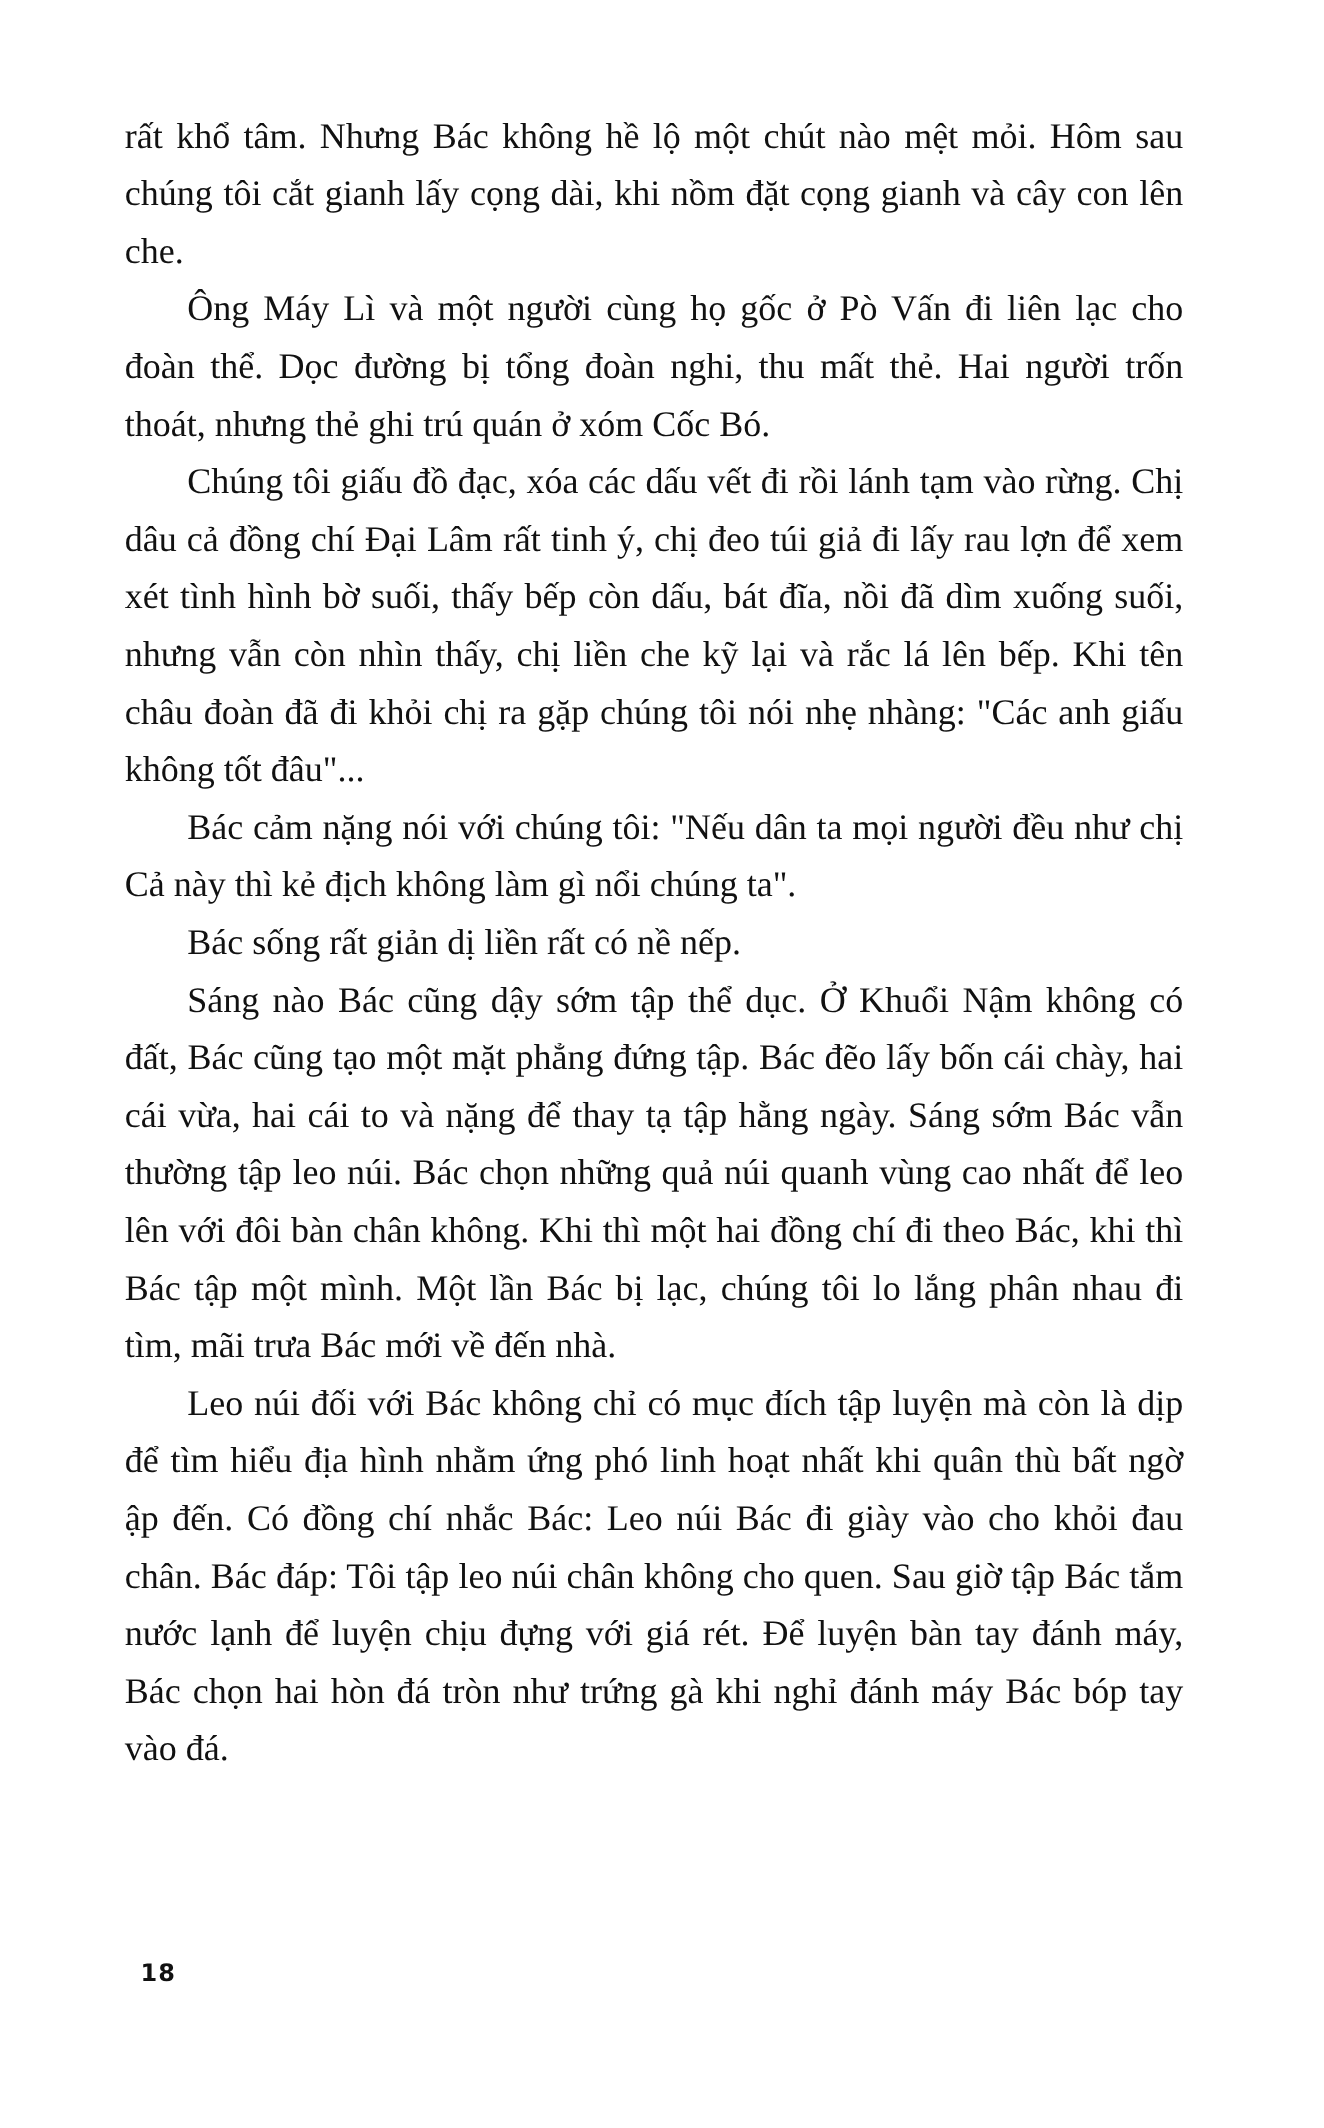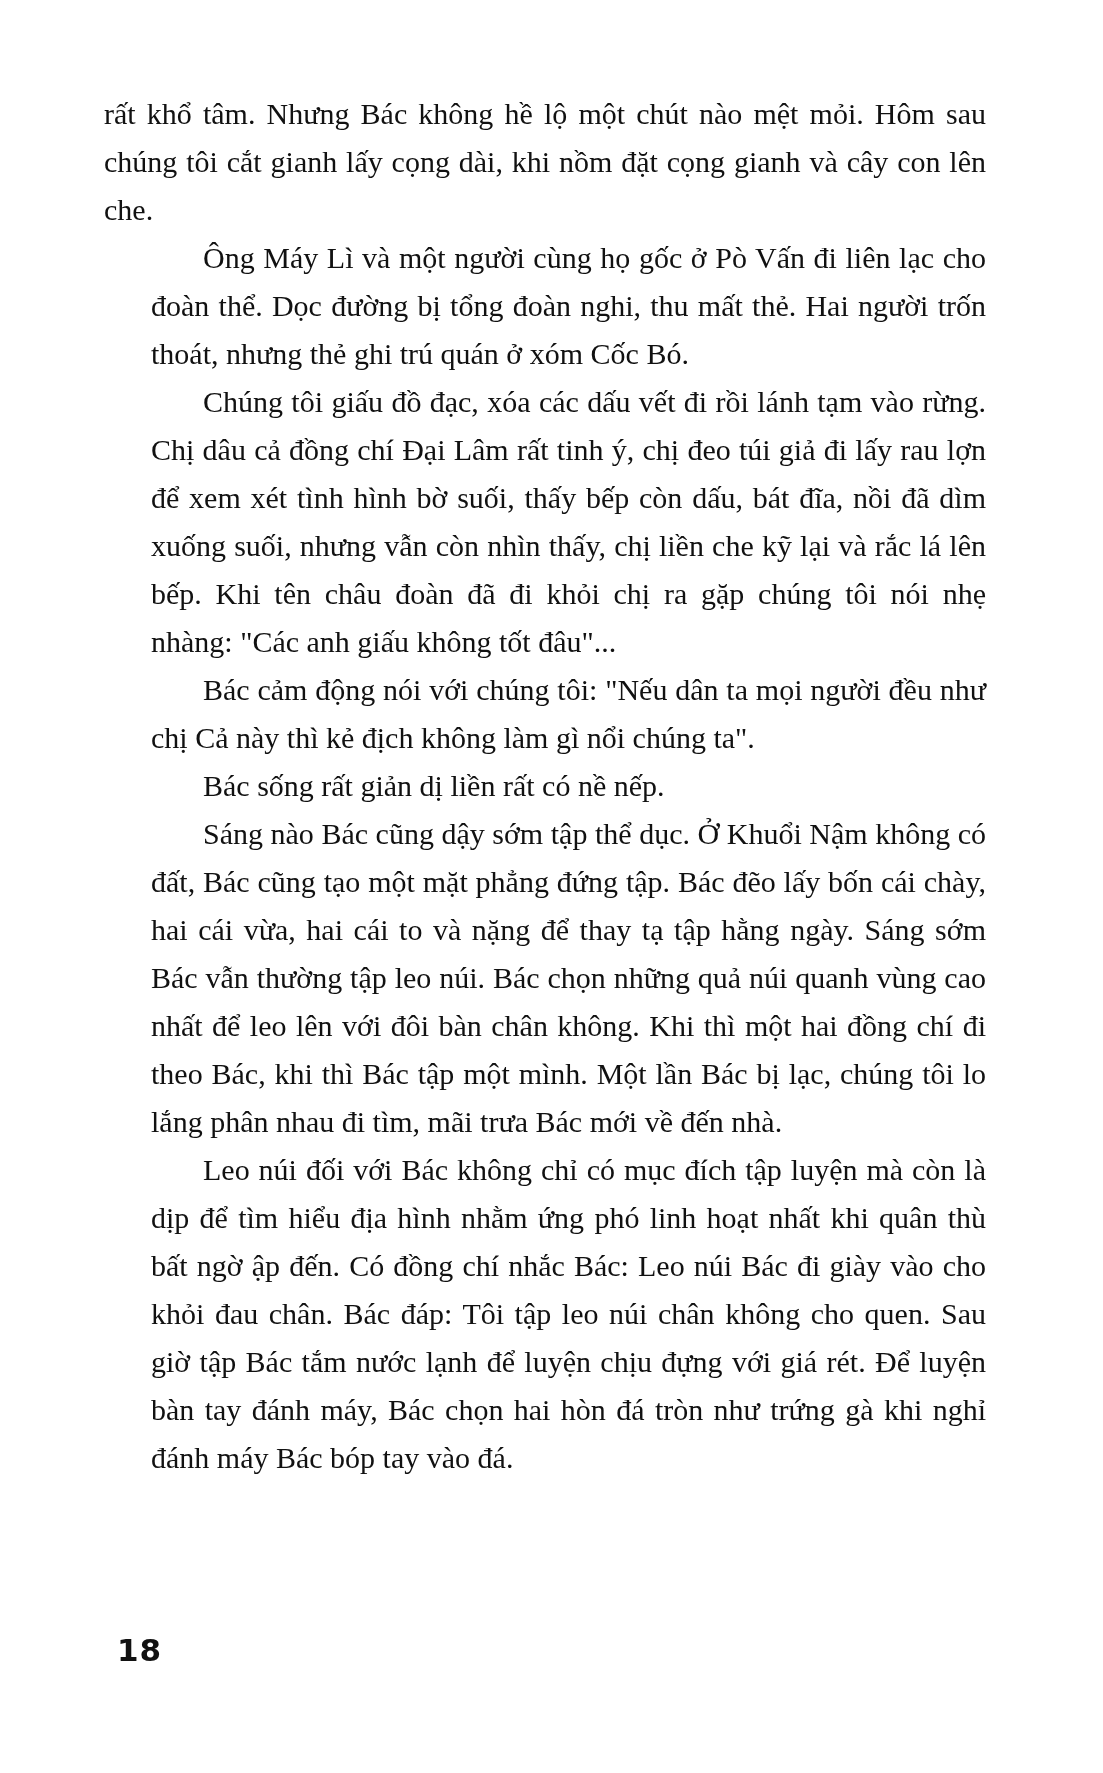--- a/index.html
+++ b/index.html
@@ -24,40 +24,39 @@
     font-size: 30px;
     line-height: 48px;
     text-align: justify;
   }
   .para {
     margin: 0;
     padding: 0;
   }
   .para.indent {
     text-indent: 52px;
-    margin-left: 47px;
   }
   .page-number {
     position: absolute;
     left: 117px;
     top: 1632px;
     font-family: "DejaVu Sans", sans-serif;
     font-weight: bold;
-    font-size: 31px;
+    font-size: 20px;
     color: #111111;
     letter-spacing: 1px;
   }
 </style>
 </head>
 <body>
 
 <div class="page">
   <div class="text-block">
       <p class="para">rất khổ tâm. Nhưng Bác không hề lộ một chút nào mệt mỏi. Hôm sau chúng tôi cắt gianh lấy cọng dài, khi nồm đặt cọng gianh và cây con lên che.</p>
       <p class="para indent">Ông Máy Lì và một người cùng họ gốc ở Pò Vấn đi liên lạc cho đoàn thể. Dọc đường bị tổng đoàn nghi, thu mất thẻ. Hai người trốn thoát, nhưng thẻ ghi trú quán ở xóm Cốc Bó.</p>
       <p class="para indent">Chúng tôi giấu đồ đạc, xóa các dấu vết đi rồi lánh tạm vào rừng. Chị dâu cả đồng chí Đại Lâm rất tinh ý, chị đeo túi giả đi lấy rau lợn để xem xét tình hình bờ suối, thấy bếp còn dấu, bát đĩa, nồi đã dìm xuống suối, nhưng vẫn còn nhìn thấy, chị liền che kỹ lại và rắc lá lên bếp. Khi tên châu đoàn đã đi khỏi chị ra gặp chúng tôi nói nhẹ nhàng: "Các anh giấu không tốt đâu"...</p>
-      <p class="para indent">Bác cảm động nói với chúng tôi: "Nếu dân ta mọi người đều như chị Cả này thì kẻ địch không làm gì nổi chúng ta".</p>
+      <p class="para indent">Bác cảm nặng nói với chúng tôi: "Nếu dân ta mọi người đều như chị Cả này thì kẻ địch không làm gì nổi chúng ta".</p>
       <p class="para indent">Bác sống rất giản dị liền rất có nề nếp.</p>
       <p class="para indent">Sáng nào Bác cũng dậy sớm tập thể dục. Ở Khuổi Nậm không có đất, Bác cũng tạo một mặt phẳng đứng tập. Bác đẽo lấy bốn cái chày, hai cái vừa, hai cái to và nặng để thay tạ tập hằng ngày. Sáng sớm Bác vẫn thường tập leo núi. Bác chọn những quả núi quanh vùng cao nhất để leo lên với đôi bàn chân không. Khi thì một hai đồng chí đi theo Bác, khi thì Bác tập một mình. Một lần Bác bị lạc, chúng tôi lo lắng phân nhau đi tìm, mãi trưa Bác mới về đến nhà.</p>
       <p class="para indent">Leo núi đối với Bác không chỉ có mục đích tập luyện mà còn là dịp để tìm hiểu địa hình nhằm ứng phó linh hoạt nhất khi quân thù bất ngờ ập đến. Có đồng chí nhắc Bác: Leo núi Bác đi giày vào cho khỏi đau chân. Bác đáp: Tôi tập leo núi chân không cho quen. Sau giờ tập Bác tắm nước lạnh để luyện chịu đựng với giá rét. Để luyện bàn tay đánh máy, Bác chọn hai hòn đá tròn như trứng gà khi nghỉ đánh máy Bác bóp tay vào đá.</p>
     </div>
   <div class="page-number">18</div>
 </div>
 
 </body></html>

